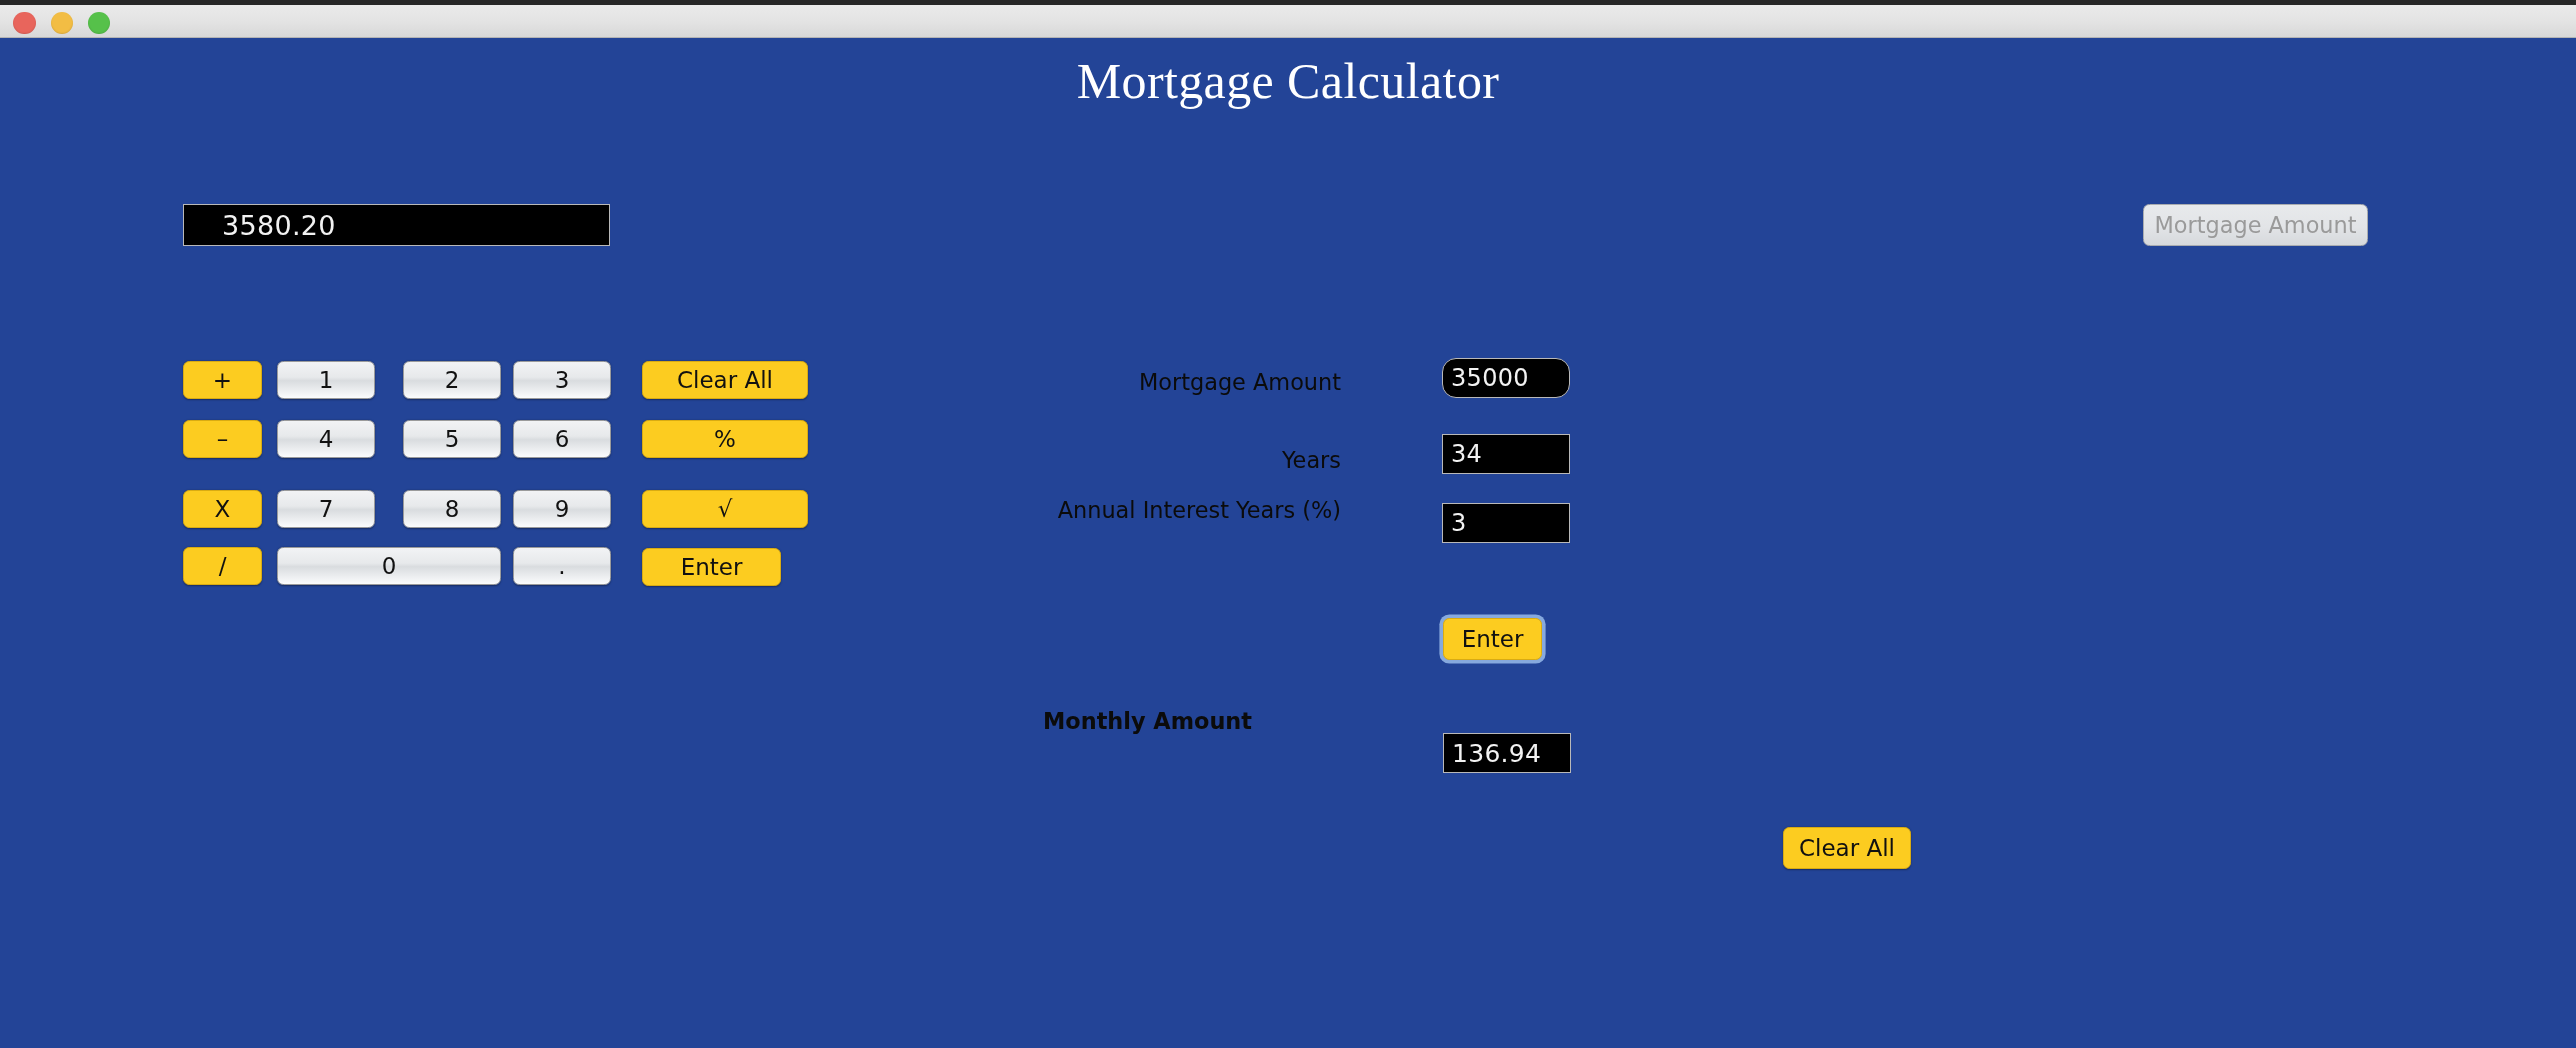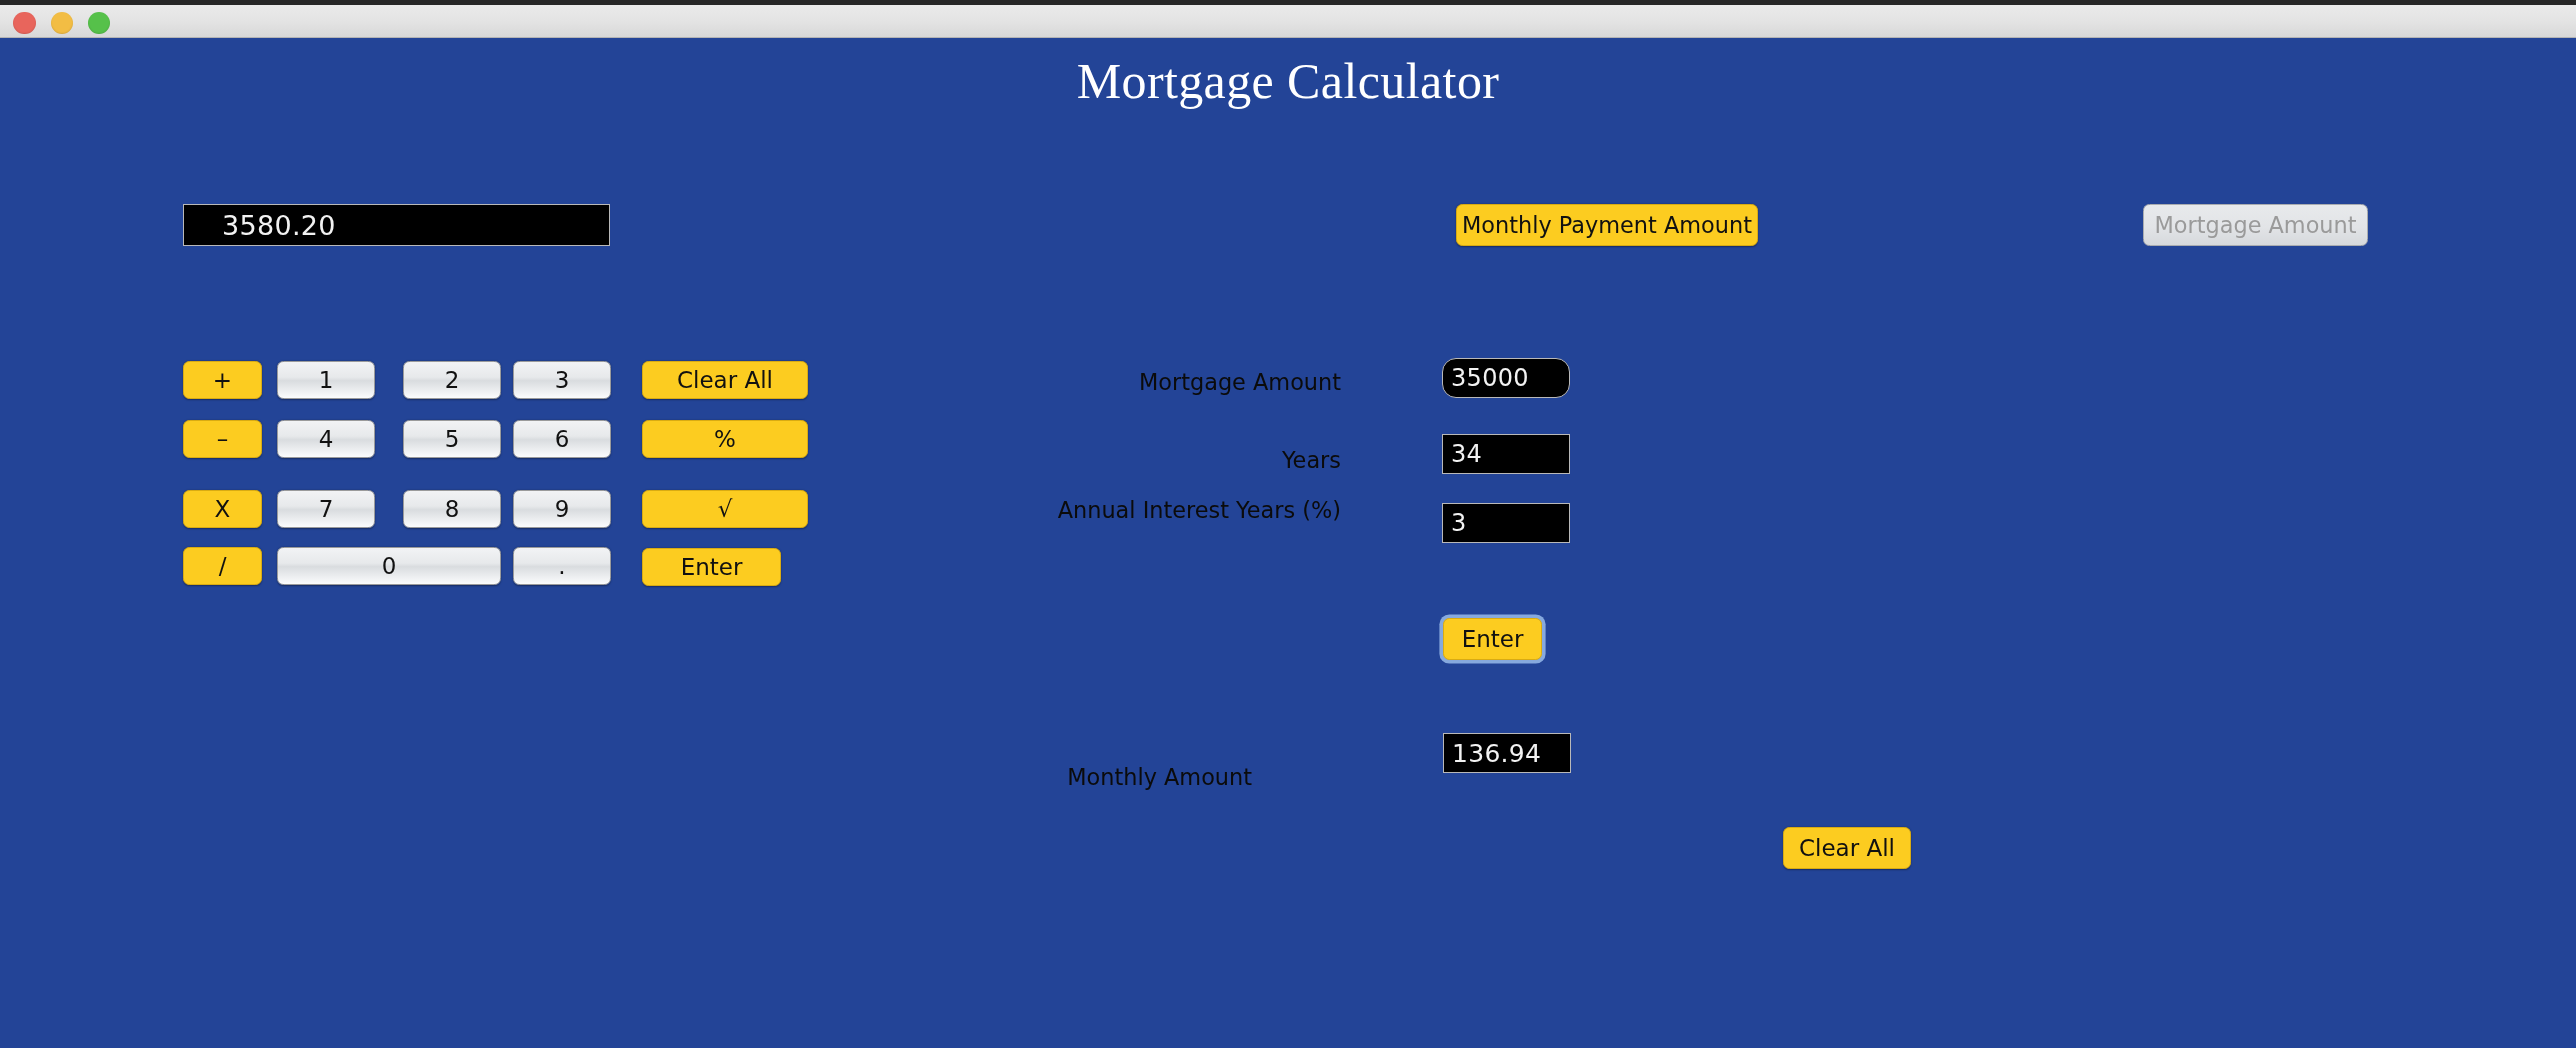--- a/index.html
+++ b/index.html
@@ -187,21 +187,21 @@
   #fld-interest             { left: 1442px; top: 503px; }
 
   #btn-form-enter {
     position: absolute;
     left: 1443px;
     top: 618px;
     width: 99px;
     height: 42px;
   }
 
-  #lbl-monthly-amount       { left: 894px; top: 764px; width: 358px; }
+  #lbl-monthly-amount       { left: 894px; top: 708px; width: 358px; font-weight: bold; }
   #fld-monthly-amount       { left: 1443px; top: 733px; width: 128px; height: 40px; }
 
   #btn-bottom-clear {
     position: absolute;
     left: 1783px;
     top: 827px;
     width: 128px;
     height: 42px;
   }
 </style>
@@ -238,21 +238,20 @@
       <div class="key gray" style="left: 277px; top: 490px; width: 98px; height: 38px;">7</div>
       <div class="key gray" style="left: 403px; top: 490px; width: 98px; height: 38px;">8</div>
       <div class="key gray" style="left: 513px; top: 490px; width: 98px; height: 38px;">9</div>
       <div class="key yellow" style="left: 642px; top: 490px; width: 166px; height: 38px;">√</div>
       <div class="key yellow" style="left: 183px; top: 547px; width: 79px; height: 38px;">/</div>
       <div class="key gray" style="left: 277px; top: 547px; width: 224px; height: 38px;">0</div>
       <div class="key gray" style="left: 513px; top: 547px; width: 98px; height: 38px;">.</div>
       <div class="key yellow" style="left: 642px; top: 548px; width: 139px; height: 38px;">Enter</div>
     </div>
 
-  <div id="btn-monthly-payment">Monthly Payment Amount</div>
 
   <div id="btn-mortgage-amount">Mortgage Amount</div>
 
   <div class="form-label" id="lbl-mortgage-amount">Mortgage Amount</div>
   <div class="display form-field" id="fld-mortgage-amount">35000</div>
 
   <div class="form-label" id="lbl-years">Years</div>
   <div class="display form-field" id="fld-years">34</div>
 
   <div class="form-label" id="lbl-interest">Annual Interest Years (%)</div>

